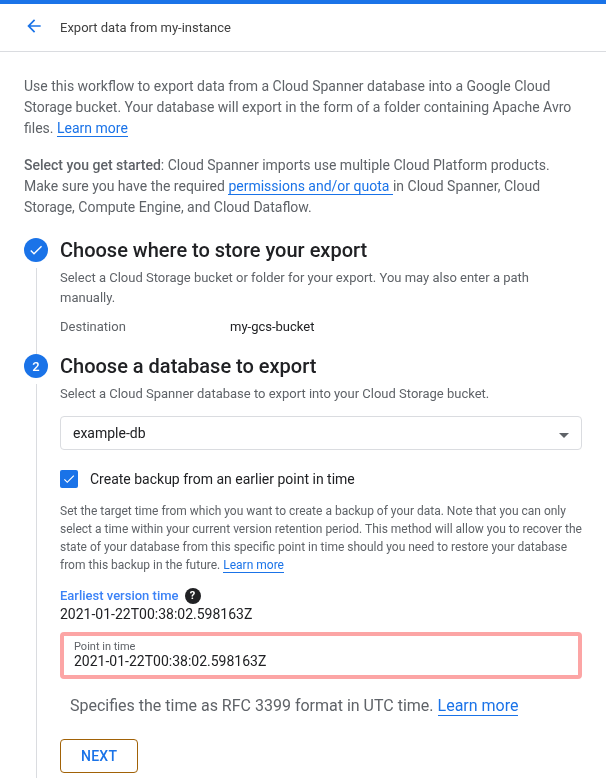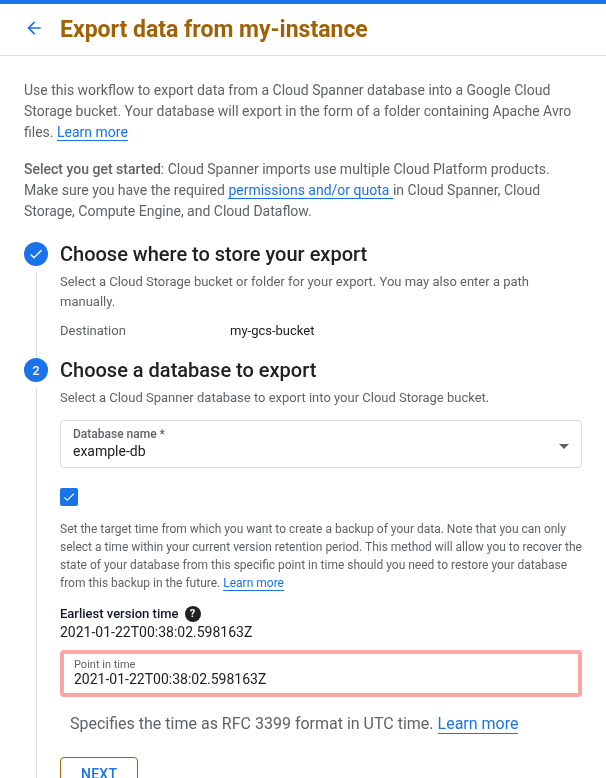--- a/index.html
+++ b/index.html
@@ -19,23 +19,23 @@
       align-items: center;
       padding: 12px 24px;
       border-bottom: 1px solid #dadce0;
     }
     .back-icon {
       color: #1a73e8;
       cursor: pointer;
       margin-right: 16px;
     }
     .header-title {
-      font-size: 23px;
-      font-weight: 700;
-      color: #a16207;
+      font-size: 13px;
+      font-weight: 400;
+      color: #404040;
     }
     .content {
       padding: 24px;
     }
     .intro {
       color: #5f6368;
       line-height: 1.5;
       margin-bottom: 20px;
     }
     .intro p { margin-bottom: 16px; }
@@ -144,21 +144,21 @@
       margin-bottom: 14px;
     }
     .label-row {
       display: flex;
       align-items: center;
       margin-bottom: 2px;
     }
     .label-bold {
       font-size: 13px;
       font-weight: 500;
-      color: #0f172a;
+      color: #3b82f6;
       margin-right: 6px;
     }
     .help-icon {
       width: 16px;
       height: 16px;
       border-radius: 50%;
       background: #202124;
       color: #fff;
       display: flex;
       align-items: center;
@@ -250,35 +250,35 @@
   </div>
 
   <div class="step">
     <div class="step-icon">2</div>
     <div class="step-title">Choose a database to export</div>
   </div>
   <div class="step-body">
     <div class="step-desc">Select a Cloud Spanner database to export into your Cloud Storage bucket.</div>
 
     <div class="field">
-      <div class="field-label">Database name *</div>
       <div class="field-value">example-db</div>
       <span class="dropdown-arrow">
         <svg width="10" height="5" viewBox="0 0 10 5" fill="currentColor">
             <path d="M0 0l5 5 5-5z"></path>
           </svg>
       </span>
     </div>
 
     <div class="checkbox-row">
       <div class="checkbox">
         <svg viewBox="0 0 24 24" fill="#fff">
             <path d="M9 16.17L4.83 12l-1.42 1.41L9 19 21 7l-1.41-1.41z"></path>
           </svg>
       </div>
+      <span class="checkbox-label">Create backup from an earlier point in time</span>
     </div>
 
     <div class="helper-text">
       <span>Set the target time from which you want to create a backup of your data. Note that you can only select a time within your current version retention period. This method will allow you to recover the state of your database from this specific point in time should you need to restore your database from this backup in the future. </span><a class="link">Learn more</a>
     </div>
 
     <div class="label-row">
       <span class="label-bold">Earliest version time</span>
       <span class="help-icon">?</span>
     </div>

